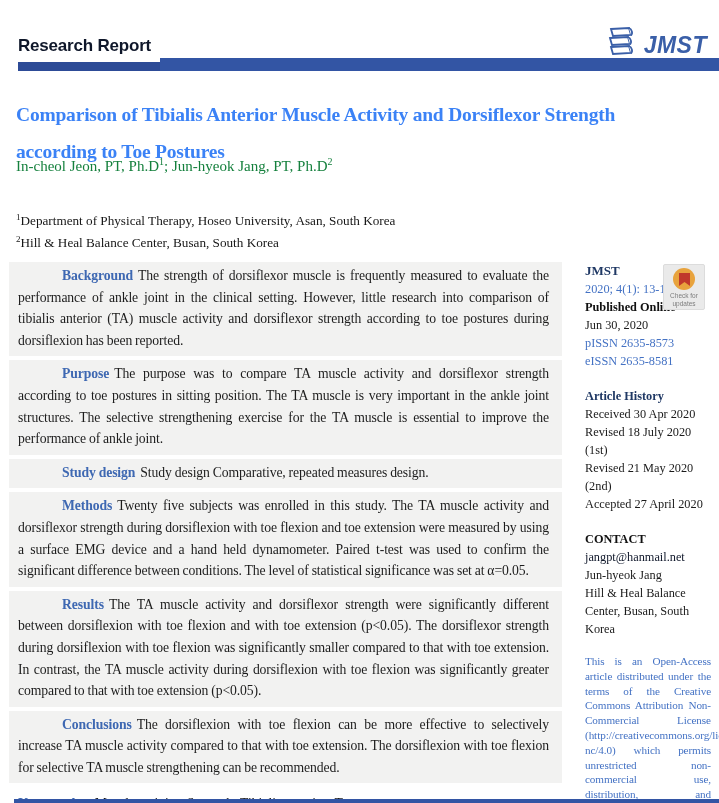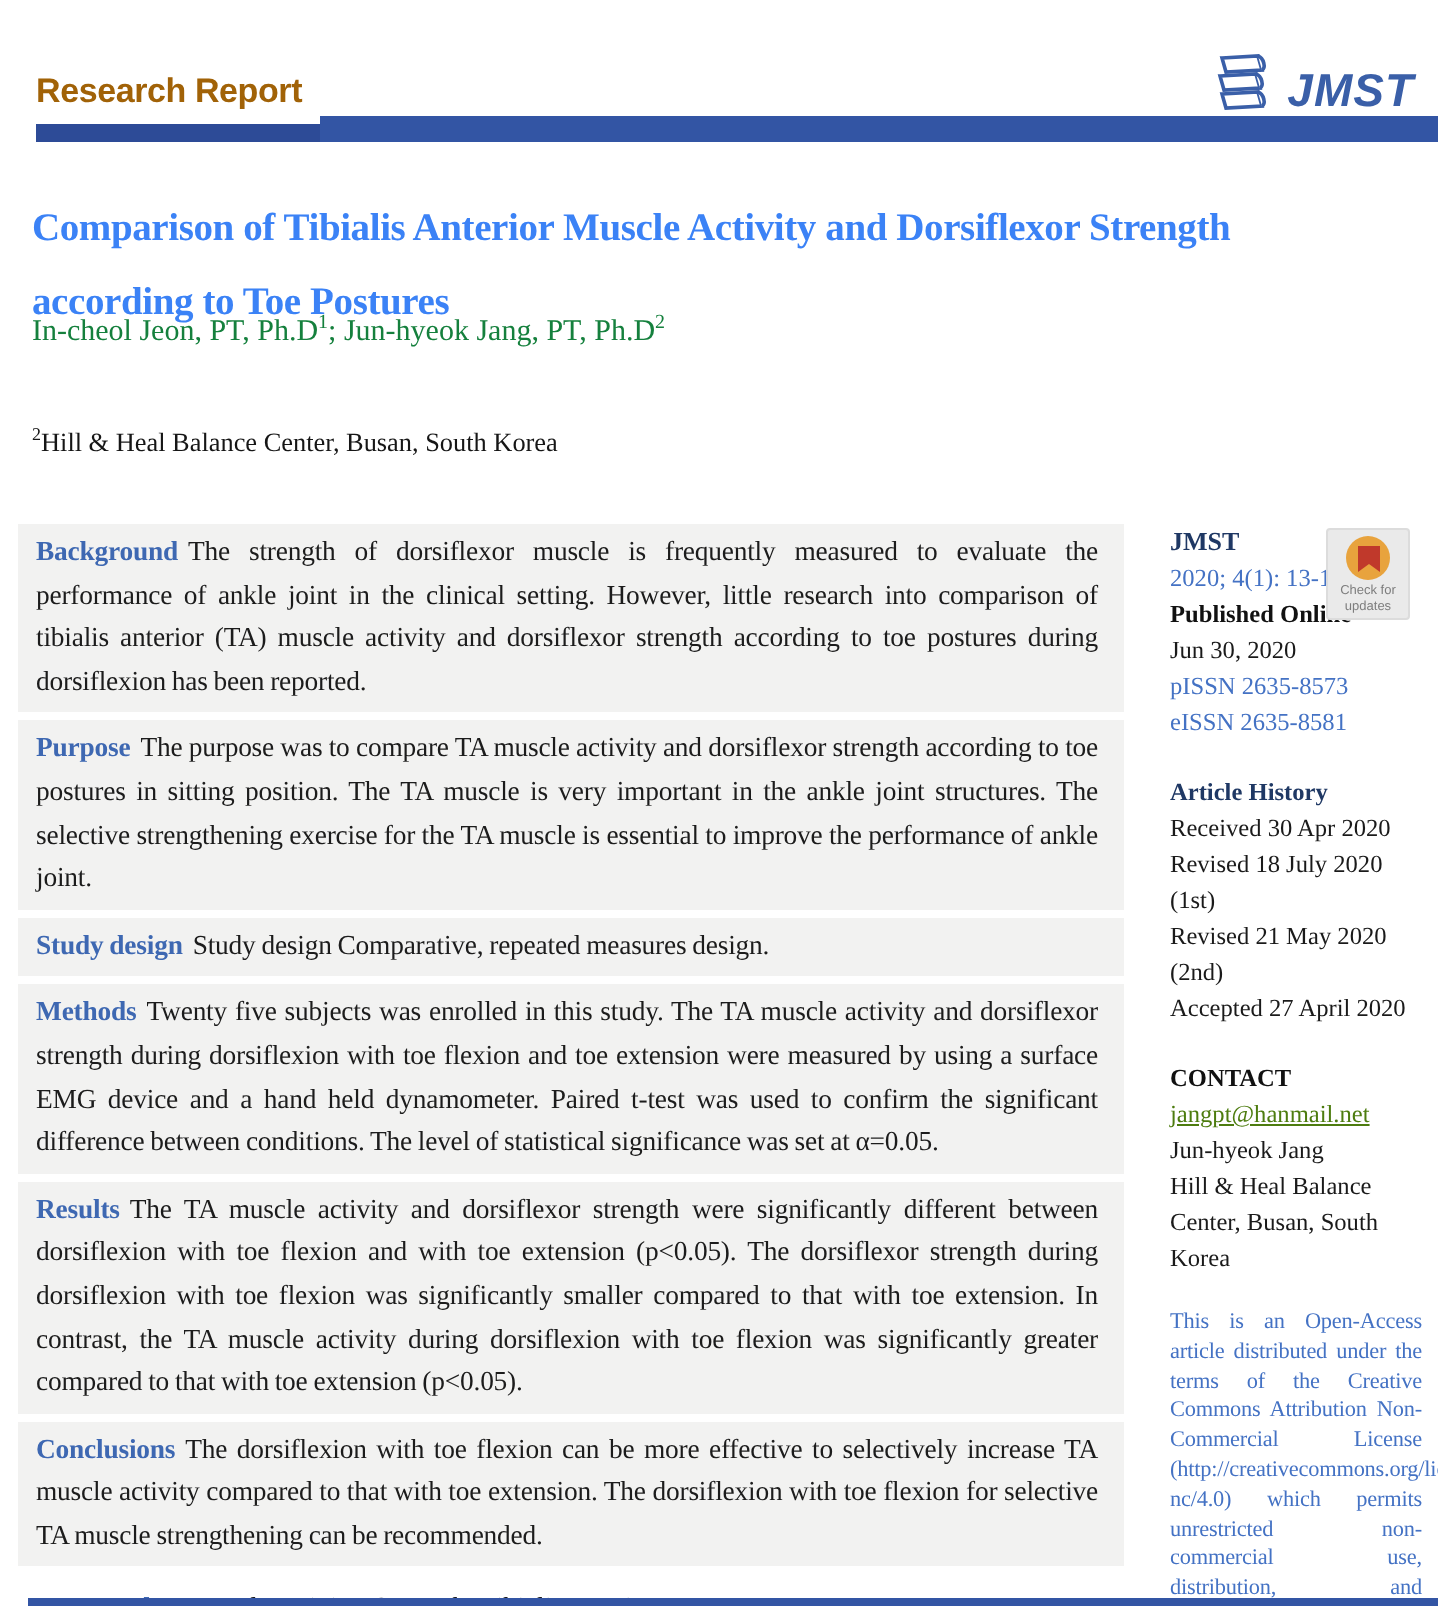--- a/index.html
+++ b/index.html
@@ -9,21 +9,21 @@
     overflow:hidden;
     background:#ffffff;
     font-family:"Liberation Serif","DejaVu Serif",serif;
     color:#1c1c1c;
   }
   
   .hdr{position:absolute;top:0;left:0;width:719px;height:72px;}
   .report-label{
     position:absolute;left:18px;top:36px;
     font-family:"Liberation Sans","DejaVu Sans",sans-serif;
-    font-weight:bold;font-size:17px;color:#a16207;
+    font-weight:bold;font-size:17px;color:#0f172a;
     letter-spacing:-0.2px;
   }
   .logo{position:absolute;right:12px;top:26px;display:flex;align-items:center;gap:5px;}
   .logo-text{
     font-family:"Liberation Sans","DejaVu Sans",sans-serif;
     font-weight:bold;font-style:italic;font-size:23px;color:#3a5fa8;letter-spacing:0.5px;
   }
   .bar{position:absolute;left:18px;right:0;top:58px;height:13px;}
   .bar-left{position:absolute;left:0;bottom:0;width:142px;height:9px;background:#2d4b97;}
   .bar-right{position:absolute;left:142px;right:0;bottom:0;height:13px;background:#3355a4;}
@@ -36,33 +36,33 @@
   .authors{position:absolute;left:16px;top:156px;font-size:15px;color:#15803d;}
   .authors sup{font-size:10px;}
   .affils{position:absolute;left:16px;top:208px;font-size:13.2px;line-height:19px;color:#161616;}
   .affils sup{font-size:9px;}
   
   .content{position:absolute;left:0;top:262px;width:719px;display:flex;}
   .abs-col{margin-left:9px;width:553px;display:flex;flex-direction:column;gap:4px;}
   .sec{background:#f2f2f1;padding:3px 13px 5px 9px;}
   .sec-p{margin:0;font-size:13.7px;line-height:21.6px;text-align:justify;
          letter-spacing:-0.1px;word-spacing:-0.4px;}
-  .sec-label{font-weight:bold;color:#3e68b2;margin-right:5px;}
+  .sec-label{font-weight:bold;color:#3e68b2;margin-right:5px;margin-left:44px;}
   .kw-row{margin:9px 0 0 9px;font-size:13.7px;}
   .kw-label{font-weight:bold;color:#3e68b2;margin-right:14px;}
   .bottom-rule{position:absolute;left:14px;right:0;bottom:0;height:4px;background:#3355a4;}
   
   .sidebar{margin-left:23px;width:126px;position:relative;
            font-size:12.3px;line-height:18px;}
   .sb-bold-navy{font-weight:bold;color:#1f3864;}
   .sb-blue{color:#4472c4;}
   .sb-dark{color:#1a1a1a;}
   .sb-bold-dark{font-weight:bold;color:#111;}
   .sb-gap{height:17px;}
-  .sb-email{color:#4d7c0f;text-decoration:underline;cursor:pointer;}
+  .sb-email{color:#0f172a;cursor:pointer;}
   .oa-text{margin-top:16px;color:#4472c4;font-size:11.2px;line-height:14.8px;
            text-align:justify;letter-spacing:-0.1px;}
   
   .crossmark{
     position:absolute;top:2px;right:6px;width:40px;height:44px;
     background:#eaeaea;border:1px solid #dcdcdc;border-radius:2px;
     display:flex;flex-direction:column;align-items:center;cursor:pointer;
   }
   .cm-circle{margin-top:3px;width:22px;height:22px;border-radius:50%;background:#e8a33d;
              display:flex;align-items:center;justify-content:center;}
@@ -99,20 +99,21 @@
     </div>
   </div>
 
   <h1 class="title" style="margin:0;">Comparison of Tibialis Anterior Muscle Activity and Dorsiflexor Strength according to Toe Postures</h1>
 
   <div class="authors">
     <span>In-cheol Jeon, PT, Ph.D</span><sup>1</sup><span>; </span><span>Jun-hyeok Jang, PT, Ph.D</span><sup>2</sup>
   </div>
 
   <div class="affils">
+    <div><sup>1</sup><span>Department of Physical Therapy, Hoseo University, Asan, South Korea</span></div>
     <div><sup>2</sup><span>Hill &amp; Heal Balance Center, Busan, South Korea</span></div>
   </div>
 
   <div class="content">
 
     <div class="abs-col">
 
       <div class="sec">
         <p class="sec-p"><span class="sec-label">Background</span><span class="sec-text">The strength of dorsiflexor muscle is frequently measured to evaluate the performance of ankle joint in the clinical setting. However, little research into comparison of tibialis anterior (TA) muscle activity and dorsiflexor strength according to toe postures during dorsiflexion has been reported.</span></p>
       </div>

